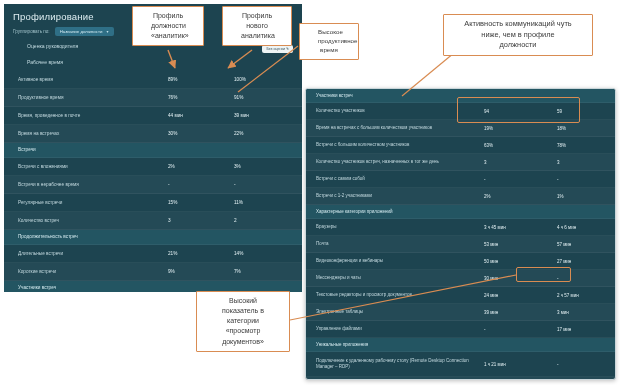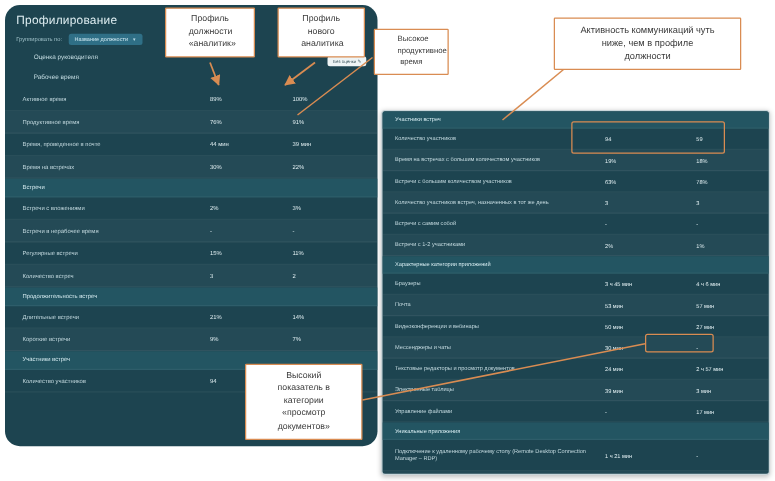--- a/index.html
+++ b/index.html
@@ -5,23 +5,23 @@
   * { box-sizing: border-box; margin:0; padding:0; }
   html,body { width:620px; height:385px; overflow:hidden; }
   body {
     font-family: "Liberation Sans", sans-serif;
     background:#ffffff;
     position:relative;
   }
 
   
   #left-panel{
-    position:absolute; left:4px; top:4px; width:298px; height:353px;
+    position:absolute; left:4px; top:4px; width:298px; height:288px;
     background:#1d4450;
-    border-radius:12px;
+    border-radius:0;
     overflow:hidden;
   }
   #left-header{ padding:7px 9px 3px 9px; }
   #page-title{ color:#dfeef2; font-size:9.5px; letter-spacing:.2px; }
   #groupby-row{ display:flex; align-items:center; gap:5px; margin-top:5px; }
   #groupby-label{ color:#9fc0c8; font-size:4.6px; }
   #groupby-select{
     background:#2f6f86; color:#cfe8f0; font-size:4.4px;
     padding:2px 6px 2px 5px; border-radius:2px; min-width:52px;
     display:flex; align-items:center; justify-content:space-between; gap:4px;

